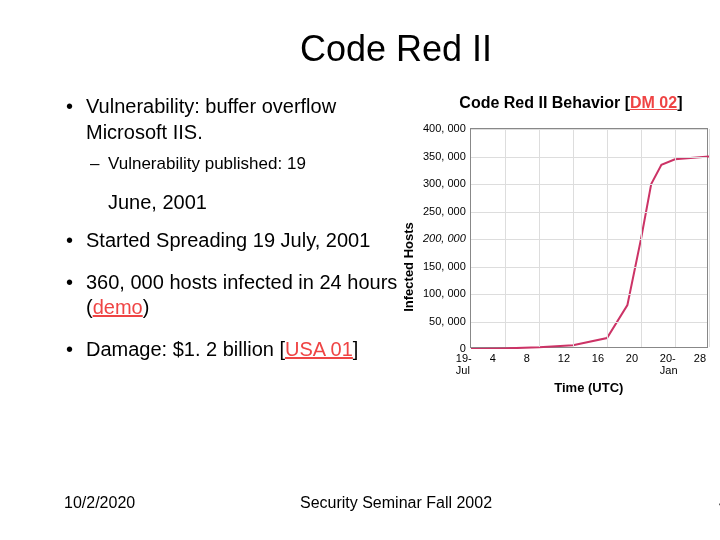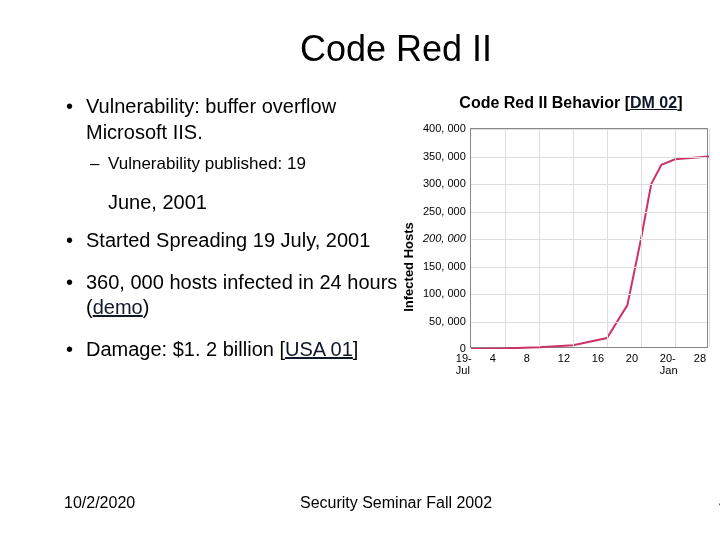--- a/index.html
+++ b/index.html
@@ -9,21 +9,21 @@
   .body { display: flex; gap: 16px; }
   .left { width: 340px; }
   .right { width: 320px; }
   ul.main { list-style: none; font-size: 20px; line-height: 1.28; }
   ul.main > li { position: relative; padding-left: 22px; margin-bottom: 16px; }
   ul.main > li::before { content: "•"; position: absolute; left: 2px; top: 0; font-size: 20px; }
   ul.sub { list-style: none; font-size: 17px; margin-top: 8px; }
   ul.sub > li { position: relative; padding-left: 22px; }
   ul.sub > li::before { content: "–"; position: absolute; left: 4px; top: 0; }
   .subtail { font-size: 20px; padding-left: 44px; margin-top: 2px; margin-bottom: 14px; }
-  .link { color: #0f172a; text-decoration: underline; cursor: pointer; }
+  .link { color: #ef4444; text-decoration: underline; cursor: pointer; }
   .chart-title { font-size: 16px; font-weight: bold; text-align: center; margin-bottom: 10px; }
   .chart-wrap { position: relative; width: 310px; height: 290px; }
   .ylabel { position: absolute; left: -6px; top: 50%; transform: translate(-50%, -50%) rotate(-90deg); font-size: 13px; font-weight: bold; transform-origin: center; }
   .plot { position: absolute; left: 56px; top: 6px; width: 238px; height: 220px; border: 1px solid #888; background: #fff; }
   .grid-h { position: absolute; left: 0; right: 0; border-top: 1px solid #ddd; }
   .grid-v { position: absolute; top: 0; bottom: 0; border-left: 1px solid #ddd; }
   .ytick { position: absolute; right: 258px; width: 54px; text-align: right; font-size: 11px; transform: translateY(-50%); }
   .xtick { position: absolute; top: 230px; font-size: 11px; text-align: left; transform: translateX(-50%); width: 28px; }
   .xlabel { position: absolute; top: 258px; left: 56px; width: 238px; text-align: center; font-size: 13px; font-weight: bold; }
   svg.curve { position: absolute; left: 0; top: 0; width: 238px; height: 220px; }
@@ -79,20 +79,21 @@
             <div class="grid-h" style="top: 27.5px;"></div>
             <div class="grid-h" style="top: 0px;"></div>
             <div class="grid-v" style="left: 34px;"></div>
             <div class="grid-v" style="left: 68px;"></div>
             <div class="grid-v" style="left: 102px;"></div>
             <div class="grid-v" style="left: 136px;"></div>
             <div class="grid-v" style="left: 170px;"></div>
             <div class="grid-v" style="left: 204px;"></div>
             <div class="grid-v" style="left: 238px;"></div>
           </div>
+        <div class="xlabel">Time (UTC)</div>
       <div class="ytick" style="top: 226px;">0</div>
           <div class="ytick" style="top: 198.5px;">50, 000</div>
           <div class="ytick" style="top: 171px;">100, 000</div>
           <div class="ytick" style="top: 143.5px;">150, 000</div>
           <div class="ytick" style="top: 116px; font-style: italic;">200, 000</div>
           <div class="ytick" style="top: 88.5px;">250, 000</div>
           <div class="ytick" style="top: 61px;">300, 000</div>
           <div class="ytick" style="top: 33.5px;">350, 000</div>
           <div class="ytick" style="top: 6px;">400, 000</div>
           <div class="xtick" style="left: 56px;">19-Jul</div>

